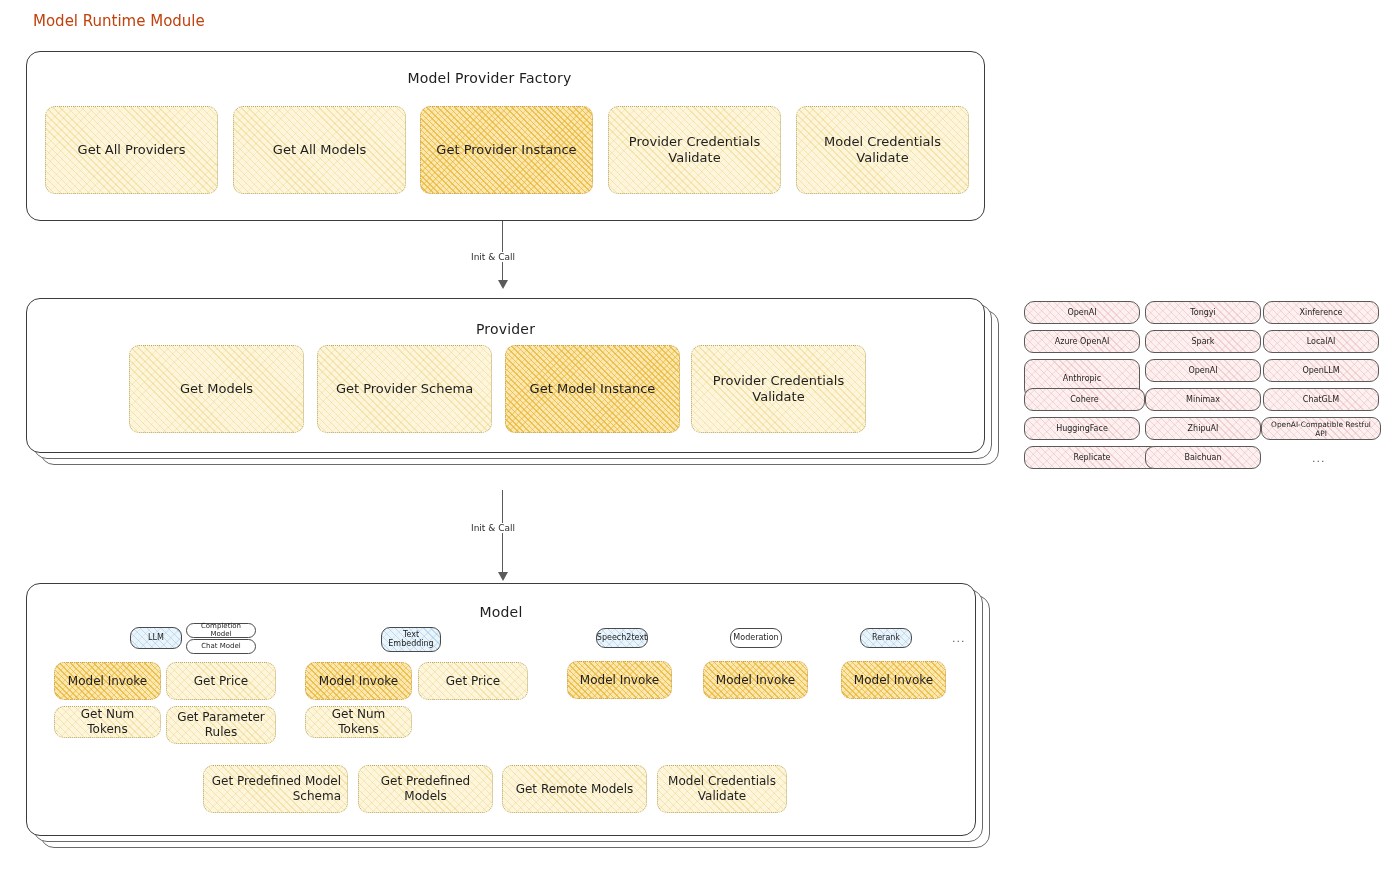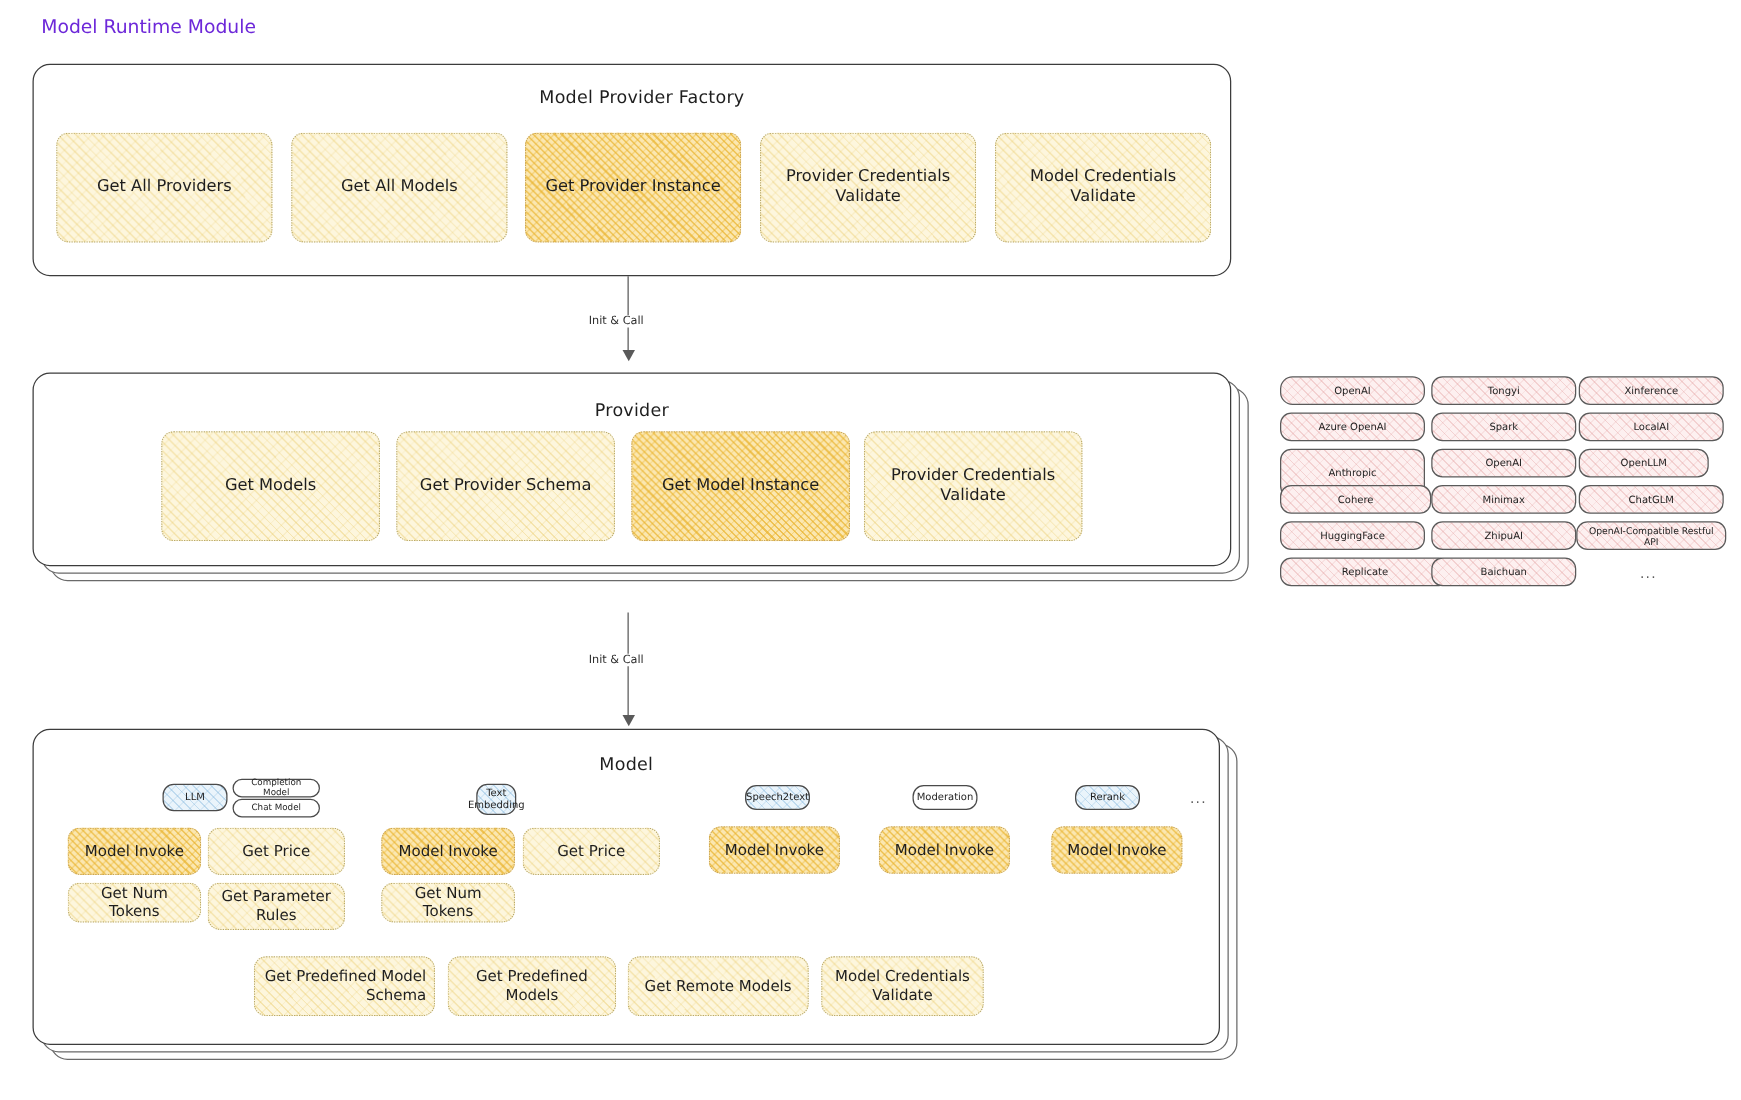--- a/index.html
+++ b/index.html
@@ -122,21 +122,21 @@
     justify-content: center;
     text-align: center;
     font-size: 8px;
     color: #1e1e1e;
     padding: 1px 3px;
   }
 
   .heading {
     position: absolute;
     font-size: 15px;
-    color: #6d28d9;
+    color: #c2410c;
   }
 
   
   .arrow-line {
     position: absolute;
     width: 1.3px;
     background: #5a5a5a;
   }
   .arrow-head {
     position: absolute;
@@ -160,21 +160,21 @@
     color: #5a5a5a;
     letter-spacing: 1px;
   }
 </style>
 </head>
 <body>
 
 <div class="heading" style="left:33px; top:12px;">Model Runtime Module</div>
 
 <div class="sketch-outline" style="left:26px; top:51px; width:959px; height:170px;"></div>
-<div class="panel-title" style="left:34px; top:70px; width:959px;">Model Provider Factory</div>
+<div class="panel-title" style="left:10px; top:70px; width:959px;">Model Provider Factory</div>
 
 <div class="node fill-cream" style="left:45px; top:106px; width:173px; height:88px; font-size:13px;">Get All Providers</div>
 
 <div class="node fill-cream" style="left:233px; top:106px; width:173px; height:88px; font-size:13px;">Get All Models</div>
 
 <div class="node fill-amber" style="left:420px; top:106px; width:173px; height:88px; font-size:13px;">Get Provider Instance</div>
 
 <div class="node fill-cream" style="left:608px; top:106px; width:173px; height:88px; font-size:13px;">Provider Credentials Validate</div>
 
 <div class="node fill-cream" style="left:796px; top:106px; width:173px; height:88px; font-size:13px;">Model Credentials Validate</div>
@@ -205,21 +205,21 @@
 
 <div class="pill fill-pink" style="left:1145px; top:301px; width:116px; height:23px;">Tongyi</div>
 <div class="pill fill-pink" style="left:1145px; top:330px; width:116px; height:23px;">Spark</div>
 <div class="pill fill-pink" style="left:1145px; top:359px; width:116px; height:23px;">OpenAI</div>
 <div class="pill fill-pink" style="left:1145px; top:388px; width:116px; height:23px;">Minimax</div>
 <div class="pill fill-pink" style="left:1145px; top:417px; width:116px; height:23px;">ZhipuAI</div>
 <div class="pill fill-pink" style="left:1145px; top:446px; width:116px; height:23px;">Baichuan</div>
 
 <div class="pill fill-pink" style="left:1263px; top:301px; width:116px; height:23px;">Xinference</div>
 <div class="pill fill-pink" style="left:1263px; top:330px; width:116px; height:23px;">LocalAI</div>
-<div class="pill fill-pink" style="left:1263px; top:359px; width:104px; height:23px;">OpenLLM</div>
+<div class="pill fill-pink" style="left:1263px; top:359px; width:116px; height:23px;">OpenLLM</div>
 <div class="pill fill-pink" style="left:1263px; top:388px; width:116px; height:23px;">ChatGLM</div>
 <div class="pill fill-pink" style="left:1261px; top:417px; width:120px; height:23px; font-size:7.4px;">OpenAI-Compatible Restful API</div>
 <div class="ellipsis" style="left:1312px; top:452px;">...</div>
 
 <div class="arrow-line" style="left:502px; top:490px; height:85px;"></div>
 <div class="arrow-head" style="left:498px; top:572px;"></div>
 <div class="arrow-label" style="left:468px; top:523px;">Init &amp; Call</div>
 
 <div class="stack-layer" style="left:40px; top:595px; width:950px; height:253px;"></div>
 <div class="stack-layer" style="left:33px; top:589px; width:950px; height:253px;"></div>
@@ -228,21 +228,21 @@
 
 <div class="chip fill-blue" style="left:130px; top:627px; width:52px; height:22px; z-index:3;">LLM</div>
 <div class="chip fill-white" style="left:186px; top:623px; width:70px; height:15px; z-index:3; font-size:7px;">Completion Model</div>
 <div class="chip fill-white" style="left:186px; top:639px; width:70px; height:15px; z-index:3; font-size:7px;">Chat Model</div>
 
 <div class="node fill-amber" style="left:54px; top:662px; width:107px; height:38px; font-size:12px; z-index:3;">Model Invoke</div>
 <div class="node fill-cream" style="left:166px; top:662px; width:110px; height:38px; font-size:12px; z-index:3;">Get Price</div>
 <div class="node fill-cream" style="left:54px; top:706px; width:107px; height:32px; font-size:12px; z-index:3;">Get Num Tokens</div>
 <div class="node fill-cream" style="left:166px; top:706px; width:110px; height:38px; font-size:12px; z-index:3;">Get Parameter Rules</div>
 
-<div class="chip fill-blue" style="left:381px; top:627px; width:32px; height:25px; z-index:3;">Text Embedding</div>
+<div class="chip fill-blue" style="left:381px; top:627px; width:60px; height:25px; z-index:3;">Text Embedding</div>
 
 <div class="node fill-amber" style="left:305px; top:662px; width:107px; height:38px; font-size:12px; z-index:3;">Model Invoke</div>
 <div class="node fill-cream" style="left:418px; top:662px; width:110px; height:38px; font-size:12px; z-index:3;">Get Price</div>
 <div class="node fill-cream" style="left:305px; top:706px; width:107px; height:32px; font-size:12px; z-index:3;">Get Num Tokens</div>
 
 <div class="chip fill-blue" style="left:596px; top:628px; width:52px; height:20px; z-index:3;">Speech2text</div>
 <div class="node fill-amber" style="left:567px; top:661px; width:105px; height:38px; font-size:12px; z-index:3;">Model Invoke</div>
 
 <div class="chip fill-white" style="left:730px; top:628px; width:52px; height:20px; z-index:3;text-align:center;">Moderation</div>
 <div class="node fill-amber" style="left:703px; top:661px; width:105px; height:38px; font-size:12px; z-index:3;">Model Invoke</div>

